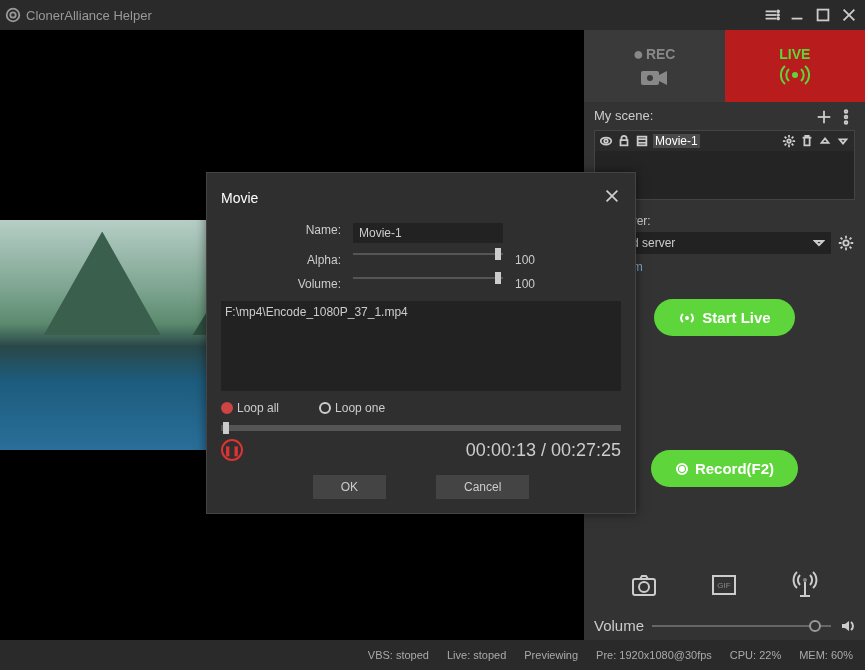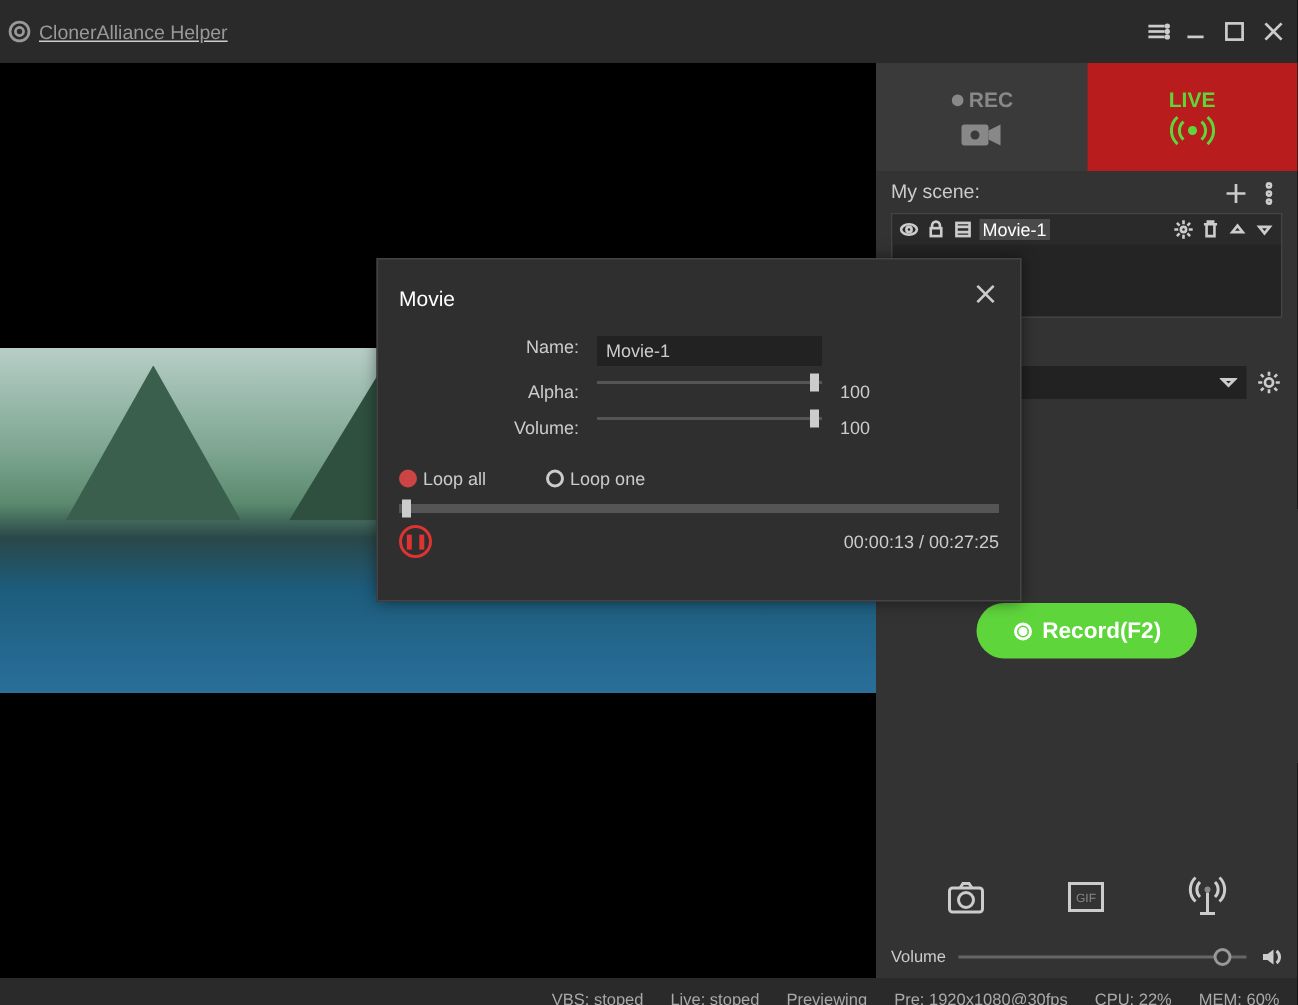--- a/index.html
+++ b/index.html
@@ -1,19 +1,19 @@
 <!DOCTYPE html>
 <html><head>
 <meta charset="utf-8">
 <style>
 * { margin: 0; padding: 0; box-sizing: border-box; font-family: Arial, sans-serif; }
 body { background: #1e1e1e; width: 865px; height: 670px; overflow: hidden; color: #ccc; position: relative; }
 
 
-.titlebar { height: 42px; background: #2a2a2a; display: flex; align-items: center; padding: 0 4px; text-decoration: underline; }
+.titlebar { height: 30px; background: #2a2a2a; display: flex; align-items: center; padding: 0 4px; }
 .titlebar .logo { display: flex; align-items: center; gap: 4px; color: #999; font-size: 13px; }
 .titlebar .logo svg { width: 18px; height: 18px; }
 .titlebar .spacer { flex: 1; }
 .titlebar .winbtn { width: 24px; height: 24px; display: flex; align-items: center; justify-content: center; color: #ccc; margin-left: 2px; cursor: pointer; }
 .titlebar .winbtn svg { width: 18px; height: 18px; }
 
 
 .main { display: flex; height: 610px; }
 .preview { flex: 1; background: #000; display: flex; align-items: center; justify-content: center; position: relative; }
 .preview-img { width: 100%; height: 230px; background: linear-gradient(to bottom, #b7cec7 0%, #7da590 30%, #5b8a6e 45%, #2a4748 55%, #1d5c7c 70%, #2a6f9a 100%); position: relative; }
@@ -48,29 +48,29 @@
 .live-link { color: #7fa5c5; font-size: 12px; margin-top: 6px; display: inline-block; text-decoration: none; }
 
 .big-buttons { display: flex; flex-direction: column; align-items: center; gap: 24px; padding: 16px 10px; flex: 1; }
 .btn-live, .btn-record { background: #5fd53c; color: #fff; border: none; border-radius: 20px; padding: 10px 24px; font-size: 15px; font-weight: bold; display: flex; align-items: center; gap: 6px; cursor: pointer; }
 .btn-record { margin-top: 90px; text-align: right; }
 
 .tool-row { display: flex; justify-content: space-around; padding: 8px 20px; }
 .tool-row .tool { width: 36px; height: 36px; display: flex; align-items: center; justify-content: center; }
 .tool svg { width: 30px; height: 30px; }
 
-.volume-row { display: flex; align-items: center; gap: 8px; padding: 6px 10px; font-size: 11px; }
+.volume-row { display: flex; align-items: center; gap: 8px; padding: 6px 10px; font-size: 15px; }
 .volume-row .slider { flex: 1; height: 2px; background: #666; position: relative; }
 .volume-row .slider .thumb { position: absolute; right: 10px; top: -5px; width: 12px; height: 12px; border-radius: 50%; border: 2px solid #999; background: #333; }
 
 
 .statusbar { height: 30px; background: #2a2a2a; display: flex; align-items: center; padding: 0 12px; font-size: 11px; color: #aaa; gap: 18px; justify-content: flex-end; }
 
 
-.modal { position: absolute; left: 206px; top: 172px; width: 430px; background: #2f2f2f; border: 1px solid #444; padding: 14px; z-index: 10; box-shadow: 0 0 10px rgba(0,0,0,0.5); margin-left: 45px; }
+.modal { position: absolute; left: 206px; top: 172px; width: 430px; background: #2f2f2f; border: 1px solid #444; padding: 14px; z-index: 10; box-shadow: 0 0 10px rgba(0,0,0,0.5); }
 .modal-head { display: flex; justify-content: space-between; align-items: center; margin-bottom: 14px; }
 .modal-title { font-size: 14px; color: #fff; }
 .modal-close { cursor: pointer; }
 .modal-close svg { width: 18px; height: 18px; }
 
 .form-row { display: flex; margin-bottom: 10px; gap: 12px; }
 .form-row label { width: 120px; text-align: right; font-size: 12px; color: #ccc; }
 .form-row input[type=text] { background: #222; border: none; color: #ccc; padding: 3px 6px; font-size: 12px; width: 150px; }
 .form-row .slider-track { flex: 1; height: 2px; background: #555; position: relative; max-width: 150px; }
 .form-row .slider-track .thumb { position: absolute; right: 2px; top: -5px; width: 6px; height: 12px; background: #ccc; }
@@ -85,21 +85,21 @@
 .radio { display: flex; align-items: center; gap: 4px; }
 .radio-dot { width: 12px; height: 12px; border-radius: 50%; border: 2px solid #c44; }
 .radio-dot.on { background: #c44; }
 .radio-dot.off { border-color: #ccc; background: transparent; }
 
 .now-playing { font-size: 12px; color: #ccc; margin-bottom: 4px; }
 .playbar { height: 6px; background: #555; position: relative; margin-bottom: 8px; }
 .playbar .thumb { position: absolute; left: 2px; top: -3px; width: 6px; height: 12px; background: #ccc; }
 .play-controls { display: flex; align-items: center; justify-content: space-between; margin-bottom: 14px; }
 .pausebtn { width: 22px; height: 22px; border: 2px solid #d33; border-radius: 50%; display: flex; align-items: center; justify-content: center; color: #d33; font-size: 10px; cursor: pointer; }
-.timecode { font-size: 12px; color: #ccc; }
+.timecode { font-size: 18px; color: #ccc; }
 
 .modal-buttons { display: flex; justify-content: center; gap: 50px; }
 .modal-buttons button { background: #444; border: none; color: #ccc; padding: 5px 28px; font-size: 12px; cursor: pointer; }
 
 svg { fill: none; stroke: currentColor; stroke-width: 2; }
 </style>
 </head>
 <body>
 
 <div class="titlebar">
@@ -230,20 +230,28 @@
         </div>
         <svg class="stream-gear" viewBox="0 0 20 20">
             <circle cx="10" cy="10" r="3"></circle>
             <path d="M10 2v3M10 15v3M2 10h3M15 10h3M4 4l2 2M14 14l2 2M16 4l-2 2M6 14l-2 2"></path>
           </svg>
       </div>
       <a class="live-link">live room</a>
     </div>
 
     <div class="big-buttons">
+      <button class="btn-live">
+        <svg width="18" height="14" viewBox="0 0 18 14" stroke="#fff" stroke-width="2">
+            <circle cx="9" cy="7" r="2" fill="#fff" stroke="none"></circle>
+            <path d="M5 3a5 5 0 000 8" fill="none"></path>
+            <path d="M13 3a5 5 0 010 8" fill="none"></path>
+          </svg>
+        <span>Start Live</span>
+      </button>
       <button class="btn-record">
         <svg width="14" height="14" viewBox="0 0 14 14">
             <circle cx="7" cy="7" r="5" fill="none" stroke="#fff"></circle>
             <circle cx="7" cy="7" r="3" fill="#fff" stroke="none"></circle>
           </svg>
         <span>Record(F2)</span>
       </button>
     </div>
 
     <div class="tool-row">
@@ -316,20 +324,23 @@
     <span class="sval">100</span>
   </div>
   <div class="form-row">
     <label>Volume:</label>
     <div class="slider-track">
         <div class="thumb"></div>
       </div>
     <span class="sval">100</span>
   </div>
 
+  <div class="movielist">
+    <div>F:\mp4\Encode_1080P_37_1.mp4</div>
+  </div>
 
   <div class="loop-row">
     <div class="radio">
       <span class="radio-dot on"></span>
       <span>Loop all</span>
     </div>
     <div class="radio">
       <span class="radio-dot off"></span>
       <span>Loop one</span>
     </div>
@@ -338,13 +349,17 @@
   <div class="playbar">
       <div class="thumb"></div>
     </div>
   <div class="play-controls">
     <div class="pausebtn">
         <span>❚❚</span>
       </div>
     <span class="timecode">00:00:13 / 00:27:25</span>
   </div>
 
+  <div class="modal-buttons">
+    <button>OK</button>
+    <button>Cancel</button>
+  </div>
 </div>
 
 </body></html>

